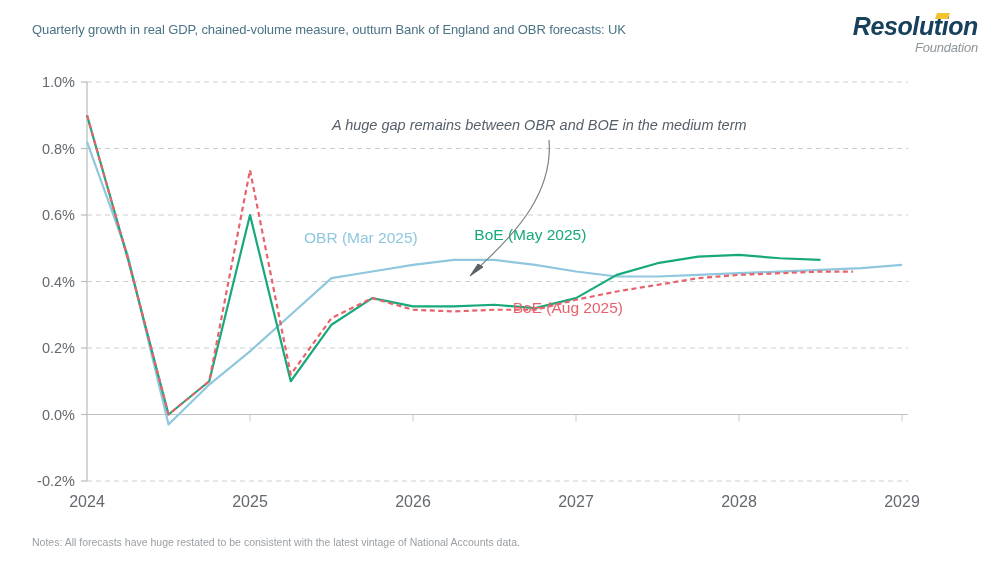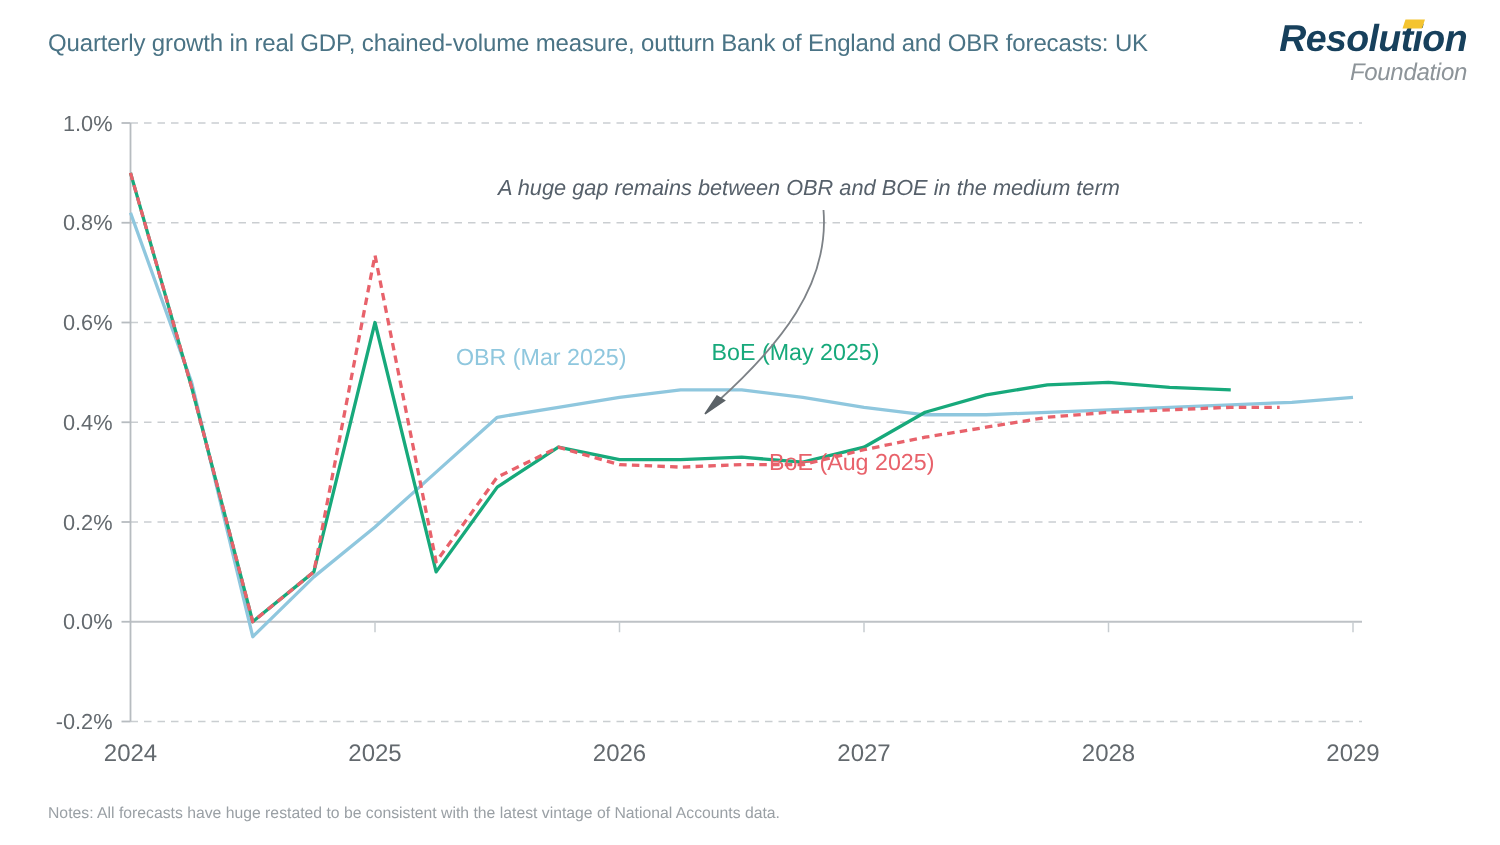--- a/index.html
+++ b/index.html
@@ -22,21 +22,21 @@
   }
 
   
   .title-block {
     position: absolute;
     left: 32px;
     top: 18px;
     width: 800px;
   }
   .chart-title {
-    font-size: 16px;
+    font-size: 13px;
     line-height: 23px;
     color: #4a7385;
     font-weight: 400;
     letter-spacing: -0.1px;
   }
 
   .logo {
     position: absolute;
     right: 22px;
     top: 14px;
@@ -46,21 +46,21 @@
   }
   .logo-main {
     font-size: 25px;
     font-weight: bold;
     color: #17405c;
     letter-spacing: -0.4px;
     display: block;
     position: relative;
   }
   .logo-sub {
-    font-size: 16px;
+    font-size: 13px;
     font-weight: 400;
     color: #8d9499;
     letter-spacing: -0.2px;
     display: block;
     margin-top: 2px;
   }
   .logo-accent {
     position: absolute;
     right: 29px;
     top: -1px;

